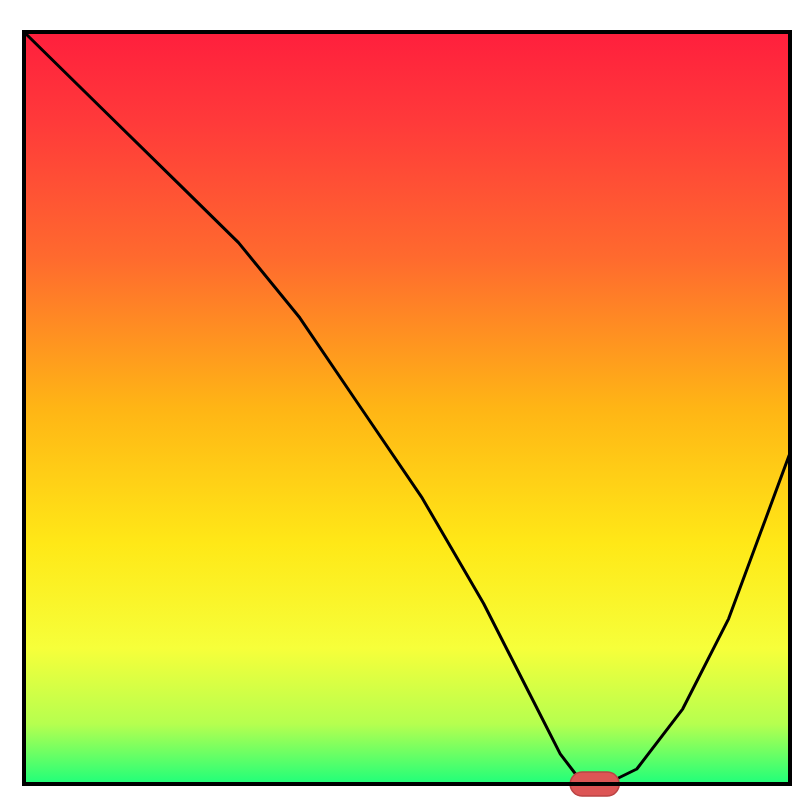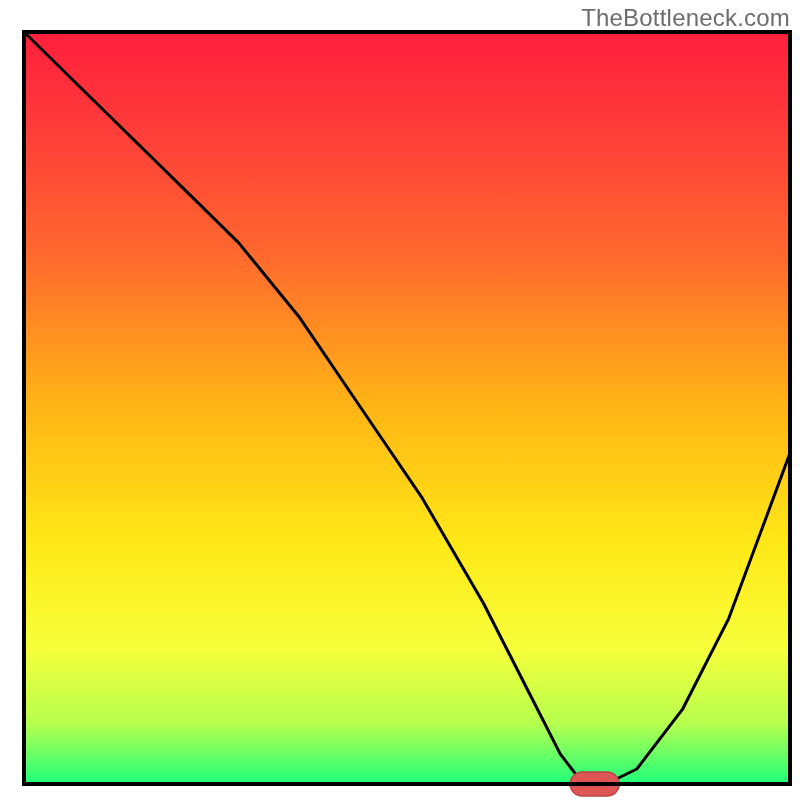--- a/index.html
+++ b/index.html
@@ -8,21 +8,20 @@
     position:absolute;top:4px;right:10px;
     font:24px Arial,Helvetica,sans-serif;color:#6d6d6d;
     letter-spacing:.2px
   }
   svg{display:block}
 </style>
 </head>
 <body>
 
 <div class="wrap">
-  <div class="watermark">TheBottleneck.com</div>
   <svg id="chart" width="800" height="800" viewBox="0 0 800 800">
       <defs>
         <linearGradient id="g" x1="0" y1="0" x2="0" y2="1">
           <stop offset="0%" stop-color="#ff1f3d"></stop>
           <stop offset="12%" stop-color="#ff3a3a"></stop>
           <stop offset="30%" stop-color="#ff6a2e"></stop>
           <stop offset="50%" stop-color="#ffb515"></stop>
           <stop offset="68%" stop-color="#ffe817"></stop>
           <stop offset="82%" stop-color="#f6ff3a"></stop>
           <stop offset="92%" stop-color="#b6ff4f"></stop>

